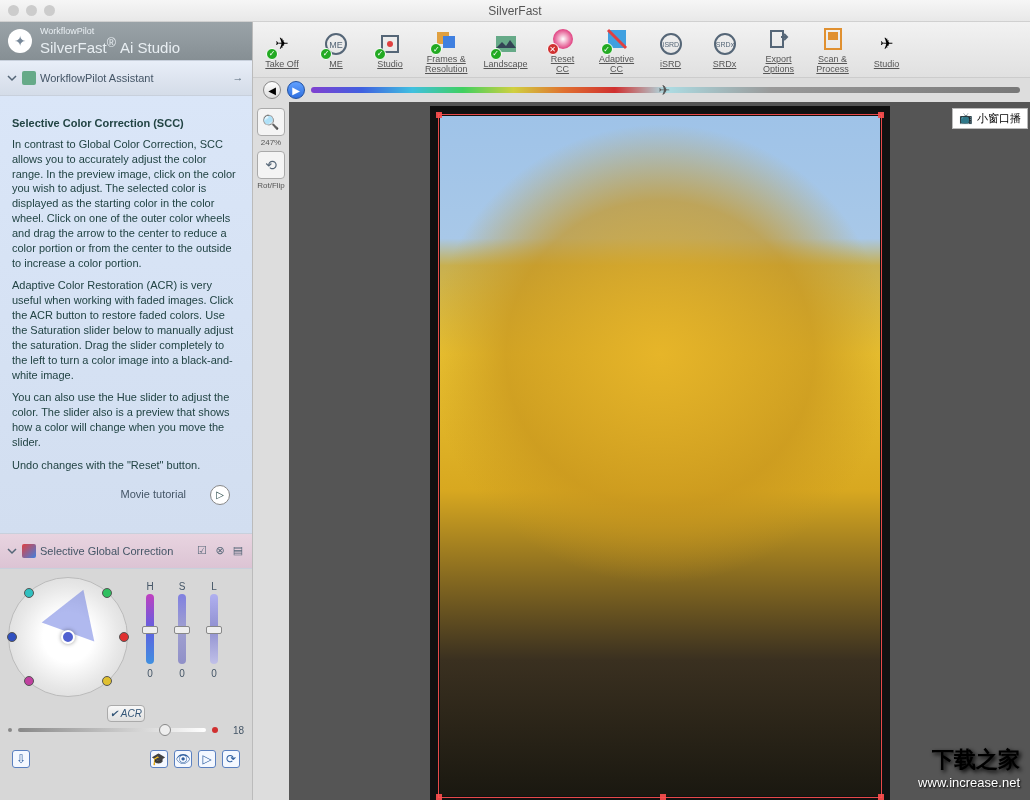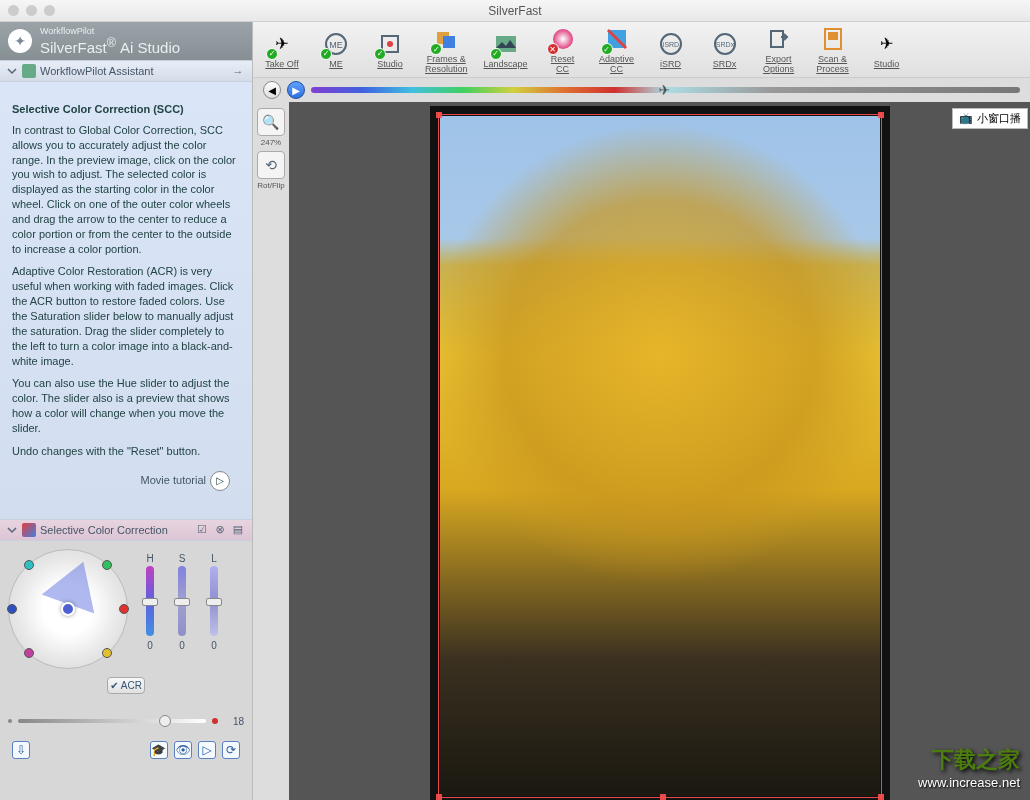--- a/index.html
+++ b/index.html
@@ -15,31 +15,31 @@
     
     .main-layout { display: flex; height: calc(100% - 22px); }
     
     .sidebar { width: 253px; background: #d7d7d7; border-right: 1px solid #bbb; display: flex; flex-direction: column; }
     .brand-bar { height: 38px; background: linear-gradient(#9aa3a8, #868f94); display: flex; align-items: center; padding: 0 8px; color: #e8eef2; }
     .brand-logo { width: 24px; height: 24px; background: #fff; border-radius: 50%; margin-right: 8px; display:flex; align-items:center; justify-content:center; color:#789; font-size:14px; }
     .brand-sub { font-size: 9px; line-height: 1; }
     .brand-title { font-size: 15px; font-weight: 500; }
     .brand-title .ai { font-weight: 300; }
     
-    .panel-header { height: 22px; background: linear-gradient(#e8eef8, #d4dce8); border-top: 1px solid #c8d0dc; border-bottom: 1px solid #c8d0dc; display: flex; align-items: center; padding: 0 6px; font-size: 11px; color: #456; }
+    .panel-header { height: 36px; background: linear-gradient(#e8eef8, #d4dce8); border-top: 1px solid #c8d0dc; border-bottom: 1px solid #c8d0dc; display: flex; align-items: center; padding: 0 6px; font-size: 11px; color: #456; }
     .panel-header.pink { background: linear-gradient(#e8d4e0, #dcc4d4); }
     .panel-header .disclosure { width: 12px; height: 12px; margin-right: 4px; cursor: pointer; }
     .panel-header .pane-icon { width: 14px; height: 14px; margin-right: 4px; background: #6a8; border-radius: 2px; }
     .panel-header .spacer { flex: 1; }
     .panel-header .hdr-tool { width: 16px; height: 14px; margin-left: 2px; cursor: pointer; color: #567; font-size: 11px; text-align: center; }
     
     .help-panel { background: linear-gradient(#dae6f8, #d2def0); padding: 20px 12px; font-size: 11px; color: #244; line-height: 1.35; }
     .help-panel h4 { font-size: 11px; font-weight: bold; margin-bottom: 6px; }
     .help-panel p { margin-bottom: 8px; }
-    .help-footer { display: flex; justify-content: flex-end; align-items: center; gap: 4px; padding: 4px 10px 8px; }
+    .help-footer { display: flex; justify-content: flex-end; align-items: center; gap: 24px; padding: 4px 10px 8px; }
     .help-footer span { font-size: 11px; color: #456; }
     .movie-btn { width: 20px; height: 20px; border: 1px solid #888; border-radius: 50%; background: #fff; display:flex; align-items:center; justify-content:center; cursor:pointer; font-size:10px; }
     
     .scc-panel { padding: 8px; }
     .scc-row { display: flex; gap: 12px; align-items: flex-start; }
     .color-wheel-wrap { width: 120px; height: 120px; position: relative; }
     .color-wheel { width: 100%; height: 100%; border-radius: 50%; background: radial-gradient(circle, #fff 30%, #e8e8e8 60%, #d0d0d0 100%); position: relative; border: 1px solid #bbb; }
     .cw-dot { position: absolute; width: 10px; height: 10px; border-radius: 50%; border: 1px solid #555; }
     .cw-red { background: #e03030; top: 50%; right: -2px; transform: translateY(-50%); }
     .cw-yellow { background: #e0c030; bottom: 10px; right: 15px; }
@@ -54,23 +54,23 @@
     .vslider { display: flex; flex-direction: column; align-items: center; width: 20px; }
     .vslider-label { font-size: 10px; color: #456; margin-bottom: 2px; }
     .vslider-track { width: 8px; height: 70px; border-radius: 4px; position: relative; }
     .vt-h { background: linear-gradient(#c040c0, #6060e0, #4090e0); }
     .vt-s { background: linear-gradient(#8080e0, #a0a0d0, #9090c8); }
     .vt-l { background: linear-gradient(#b0b0f0, #9090d0, #c0c0e8); }
     .vslider-thumb { position: absolute; left: -4px; width: 16px; height: 8px; background: #eee; border: 1px solid #888; border-radius: 2px; top: 46%; }
     .vslider-val { font-size: 10px; color: #456; margin-top: 4px; }
     
     .acr-row { display: flex; justify-content: center; margin-top: 8px; }
-    .acr-btn { padding: 2px 2px; background: linear-gradient(#f8f8f8,#e0e0e0); border: 1px solid #aaa; border-radius: 4px; font-size: 10px; color: #357; cursor: pointer; }
-    
-    .sat-row { display: flex; align-items: center; gap: 6px; margin-top: 22px; }
+    .acr-btn { padding: 2px 2px; background: linear-gradient(#f8f8f8,#e0e0e0); border: 1px solid #aaa; border-radius: 4px; font-size: 10px; font-style: italic; color: #357; cursor: pointer; }
+    
+    .sat-row { display: flex; align-items: center; gap: 6px; margin-top: 3px; }
     .sat-track { flex: 1; height: 4px; background: linear-gradient(90deg, #888, #fff); border-radius: 2px; position: relative; }
     .sat-thumb { position: absolute; top: -4px; width: 12px; height: 12px; background: #eee; border: 1px solid #888; border-radius: 50%; left: 75%; }
     .sat-dot { width: 6px; height: 6px; background: #d03030; border-radius: 50%; }
     .sat-val { font-size: 10px; color: #456; width: 20px; text-align: right; }
     .sat-dot-l { width: 4px; height: 4px; background: #888; border-radius: 50%; }
     
     .bottom-tools { display: flex; justify-content: space-between; align-items: center; margin-top: 14px; padding: 0 4px; }
     .bt-left, .bt-right { display: flex; gap: 6px; }
     .tool-ico { width: 18px; height: 18px; border: 1px solid #5a80c0; border-radius: 3px; display: flex; align-items: center; justify-content: center; color: #3060a0; font-size: 12px; cursor: pointer; background: #f4f8ff; }
     
@@ -96,21 +96,21 @@
     .canvas { flex: 1; background: #555; display: flex; align-items: flex-start; justify-content: center; padding: 4px; position: relative; }
     .image-frame { width: 460px; height: 700px; position: relative; background: #111; }
     .image-inner { position: absolute; inset: 10px; background: linear-gradient(180deg, #9fc3e8 0%, #a8c8e8 18%, #c8b050 22%, #e8c030 35%, #d8a820 55%, #3a3020 80%, #1a1810 100%); }
     .tree-overlay { position: absolute; inset: 10px; background: radial-gradient(ellipse 70% 45% at 50% 35%, rgba(230,180,40,0.9) 0%, rgba(200,150,30,0.7) 50%, transparent 75%); }
     .selection-rect { position: absolute; inset: 8px; border: 1px solid rgba(255,80,80,0.9); }
     .sel-handle { position: absolute; width: 6px; height: 6px; background: rgba(255,80,80,0.9); }
     
     .floating-panel { position: absolute; right: 2px; top: 108px; background: #fff; border: 1px solid #bbb; padding: 2px 6px; font-size: 11px; display: flex; align-items: center; gap: 4px; }
     
     .watermark { position: absolute; right: 10px; bottom: 10px; text-align: right; }
-    .watermark .cn { font-size: 22px; font-weight: bold; color: #4d7c0f; text-shadow: 2px 2px 4px #000; }
+    .watermark .cn { font-size: 22px; font-weight: bold; color: #000000; text-shadow: 2px 2px 4px #000; }
     .watermark .url { font-size: 13px; color: #fff; text-shadow: 1px 1px 2px #000; }
   </style>
 </head>
 <body>
 
 <div class="titlebar">
   <div class="traffic-lights">
     <div class="tl tl-red"></div>
     <div class="tl tl-yellow"></div>
     <div class="tl tl-green"></div>
@@ -148,21 +148,21 @@
         <span>Movie tutorial</span>
         <div class="movie-btn">▷</div>
       </div>
     </div>
 
     <div class="panel-header pink">
       <svg class="disclosure" viewBox="0 0 12 12">
           <path d="M2 4l4 4 4-4" fill="none" stroke="#567" stroke-width="1.5"></path>
         </svg>
       <div class="pane-icon" style="background:linear-gradient(135deg,#e04040,#4080e0);"></div>
-      <span>Selective Color Correction</span>
+      <span>Selective Global Correction</span>
       <div class="spacer"></div>
       <div class="hdr-tool">☑</div>
       <div class="hdr-tool">⊗</div>
       <div class="hdr-tool">▤</div>
     </div>
 
     <div class="scc-panel">
       <div class="scc-row">
         <div class="color-wheel-wrap">
           <div class="color-wheel">

